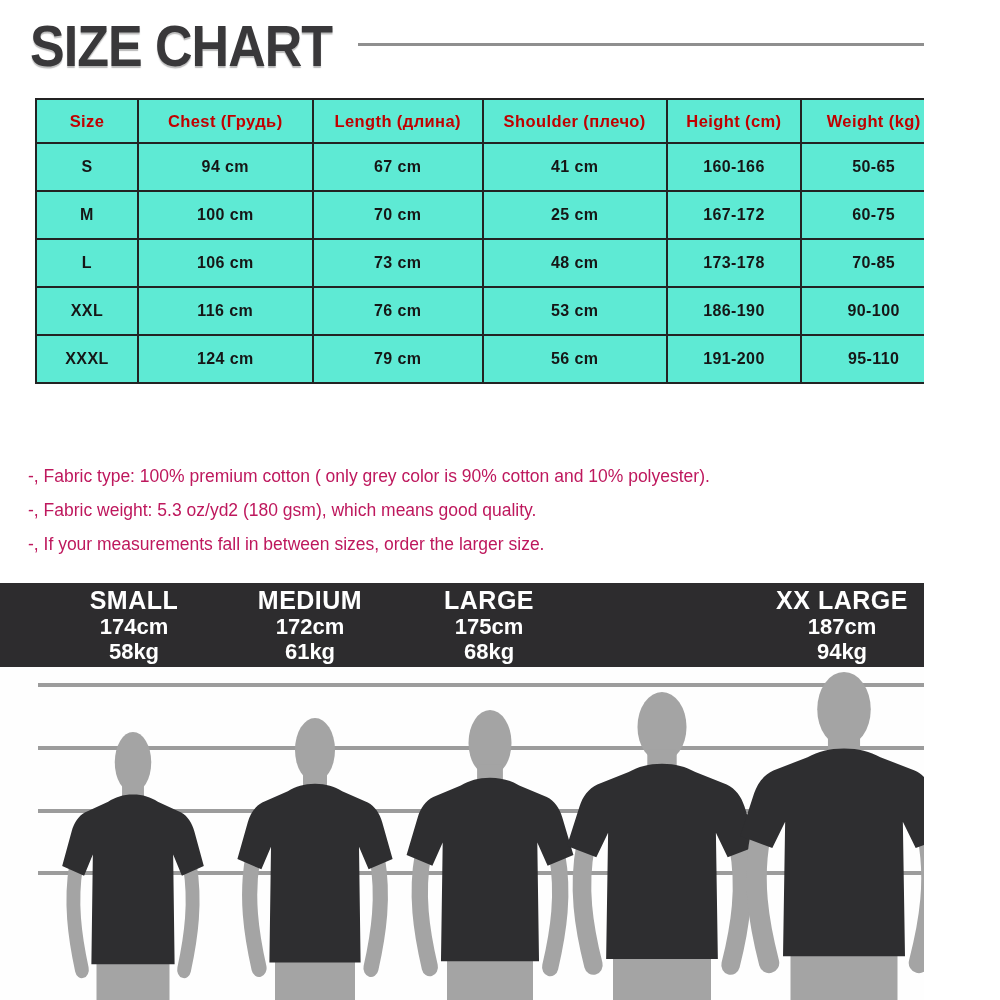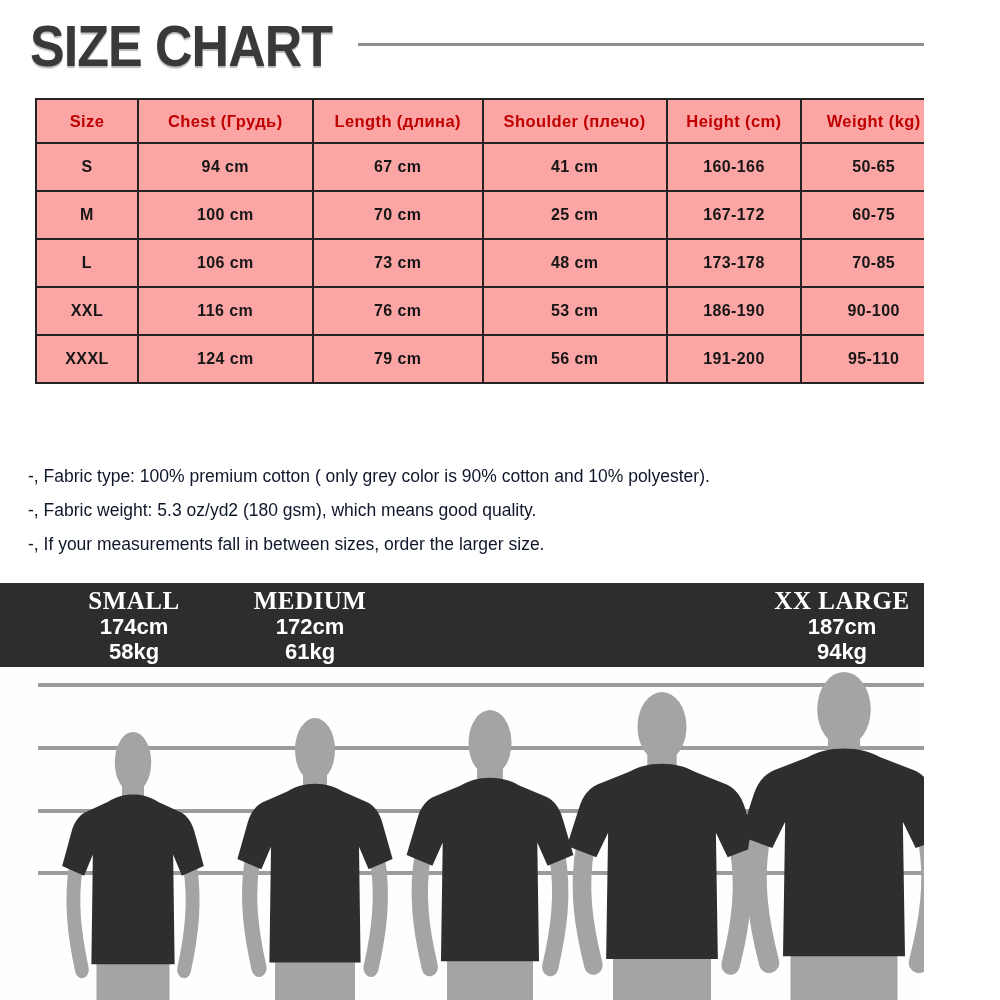--- a/index.html
+++ b/index.html
@@ -7,34 +7,34 @@
         font-family:"Liberation Sans",sans-serif;}
 
   
   .page-title{position:absolute;top:12px;left:30px;font-size:52px;font-weight:bold;
               letter-spacing:-1px;color:#39383a;transform:scaleY(1.12);transform-origin:top left;
               text-shadow:0 2px 1px rgba(60,60,60,.35);white-space:nowrap;}
   .title-rule{position:absolute;top:43px;left:358px;width:627px;height:3px;background:#8f8f8f;}
 
   
   table.size-table{position:absolute;top:98px;left:35px;width:912px;border-collapse:collapse;
-                   table-layout:fixed;background:#fca5a5;padding-left:16px;}
+                   table-layout:fixed;background:#5eead4;padding-left:16px;}
   table.size-table th,table.size-table td{border:2px solid #232323;text-align:center;
                    vertical-align:middle;font-weight:bold;letter-spacing:.4px;}
   table.size-table th{height:40px;font-size:16.5px;color:#c00000;}
   table.size-table td{height:44px;font-size:16px;color:#161616;}
 
   
   .notes{position:absolute;top:466px;left:28px;right:20px;}
-  .note-line{font-size:17.5px;color:#0f172a;margin:0 0 14px 0;line-height:20px;}
+  .note-line{font-size:17.5px;color:#be185d;margin:0 0 14px 0;line-height:20px;}
 
   
   .size-band{position:absolute;top:583px;left:0;width:1000px;height:84px;background:#2d2c2e;}
   .band-label{position:absolute;top:4px;transform:translateX(-50%);text-align:center;color:#ffffff;}
-  .band-name{font-size:25px;font-weight:bold;line-height:27px;letter-spacing:.5px;white-space:nowrap;font-family:Liberation Serif, serif;}
+  .band-name{font-size:25px;font-weight:bold;line-height:27px;letter-spacing:.5px;white-space:nowrap;}
   .band-val{font-size:22px;font-weight:bold;line-height:25px;white-space:nowrap;}
 
   
   .lineup{position:absolute;top:667px;left:0;width:1000px;height:333px;background:#fefefe;overflow:hidden;}
   .height-line{position:absolute;left:38px;width:924px;height:4px;background:#9c9c9c;}
   .hl-1{top:16px}.hl-2{top:79px}.hl-3{top:142px}.hl-4{top:204px}
   svg.person{position:absolute;bottom:0;display:block;}
 </style>
 </head>
 <body>
@@ -117,20 +117,25 @@
     <div class="band-label" style="left:134px">
       <div class="band-name">SMALL</div>
       <div class="band-val">174cm</div>
       <div class="band-val">58kg</div>
     </div>
     <div class="band-label" style="left:310px">
       <div class="band-name">MEDIUM</div>
       <div class="band-val">172cm</div>
       <div class="band-val">61kg</div>
     </div>
+    <div class="band-label" style="left:489px">
+      <div class="band-name">LARGE</div>
+      <div class="band-val">175cm</div>
+      <div class="band-val">68kg</div>
+    </div>
     <div class="band-label" style="left:842px">
       <div class="band-name">XX LARGE</div>
       <div class="band-val">187cm</div>
       <div class="band-val">94kg</div>
     </div>
   </div>
 
   <div class="lineup">
     <div class="height-line hl-1"></div>
     <div class="height-line hl-2"></div>

